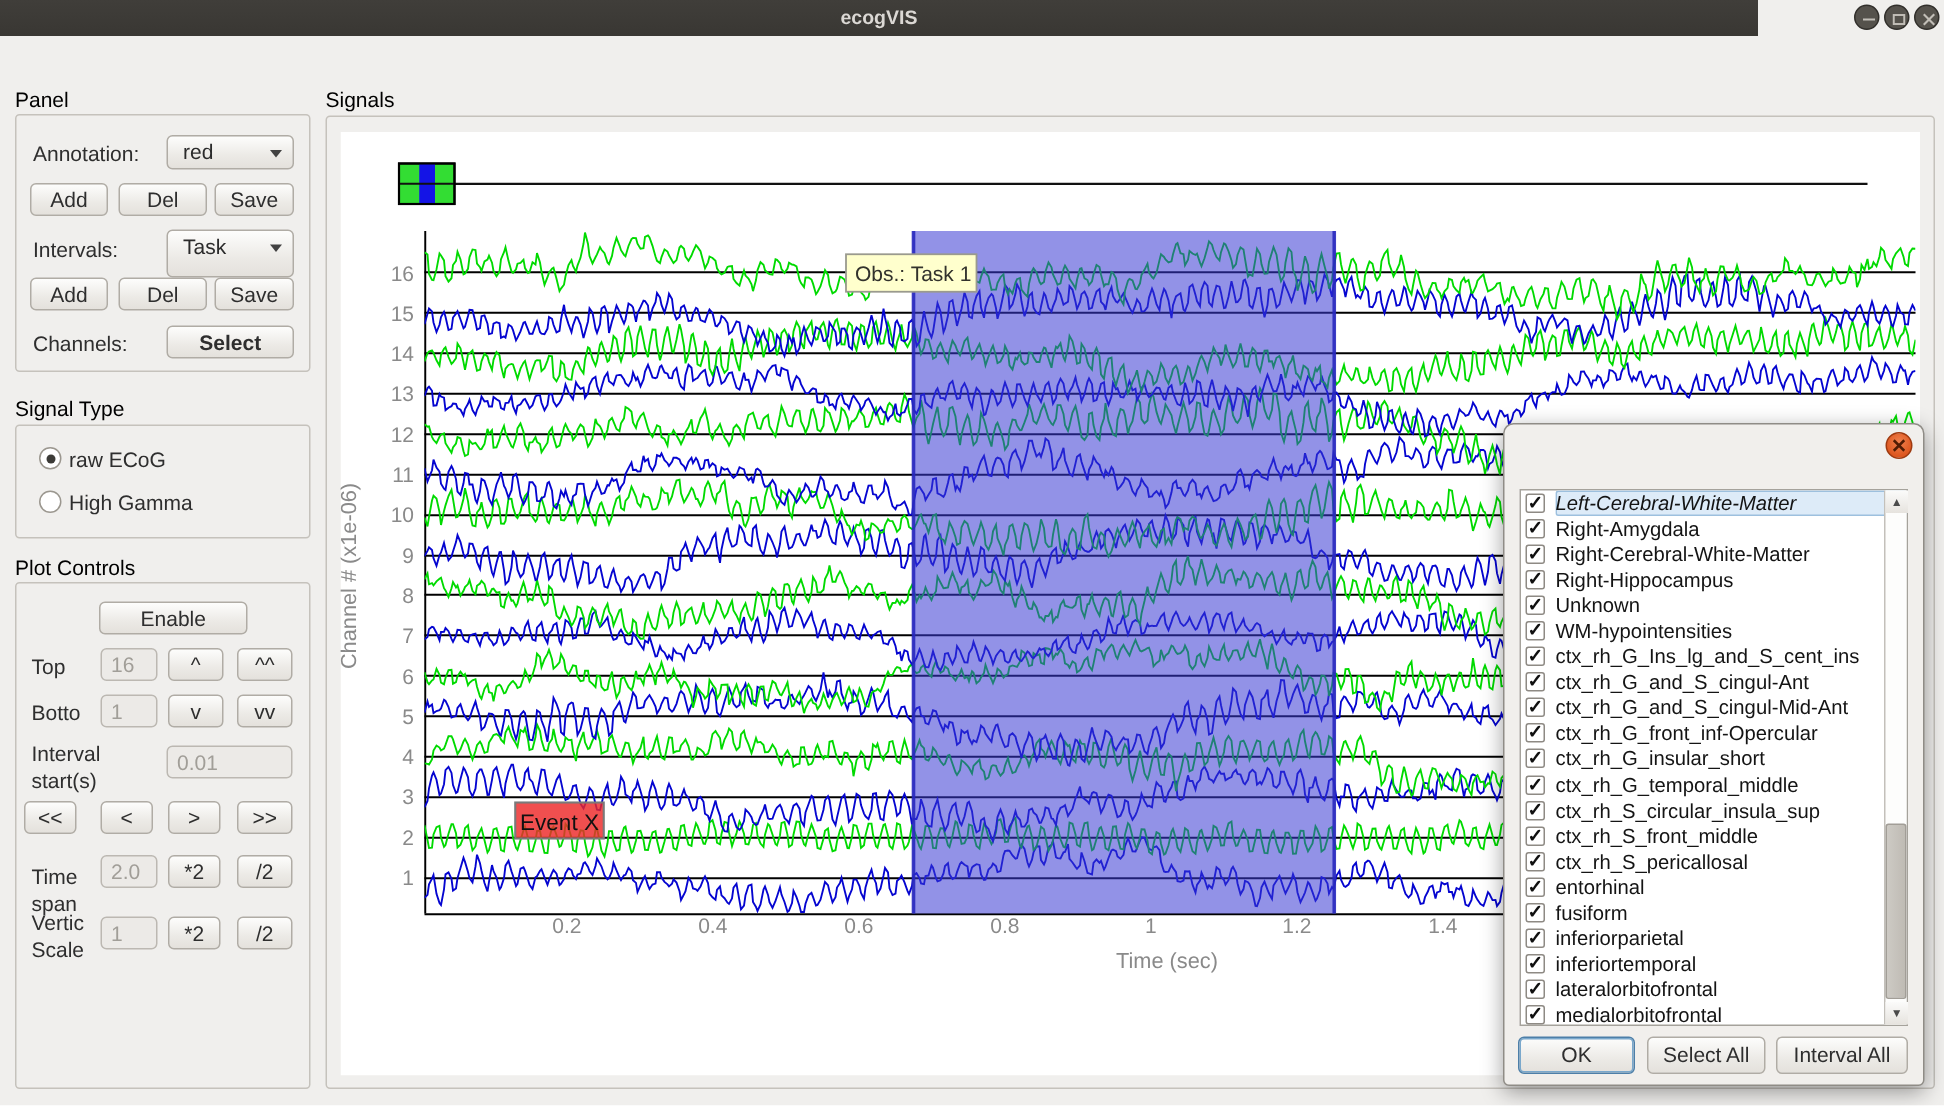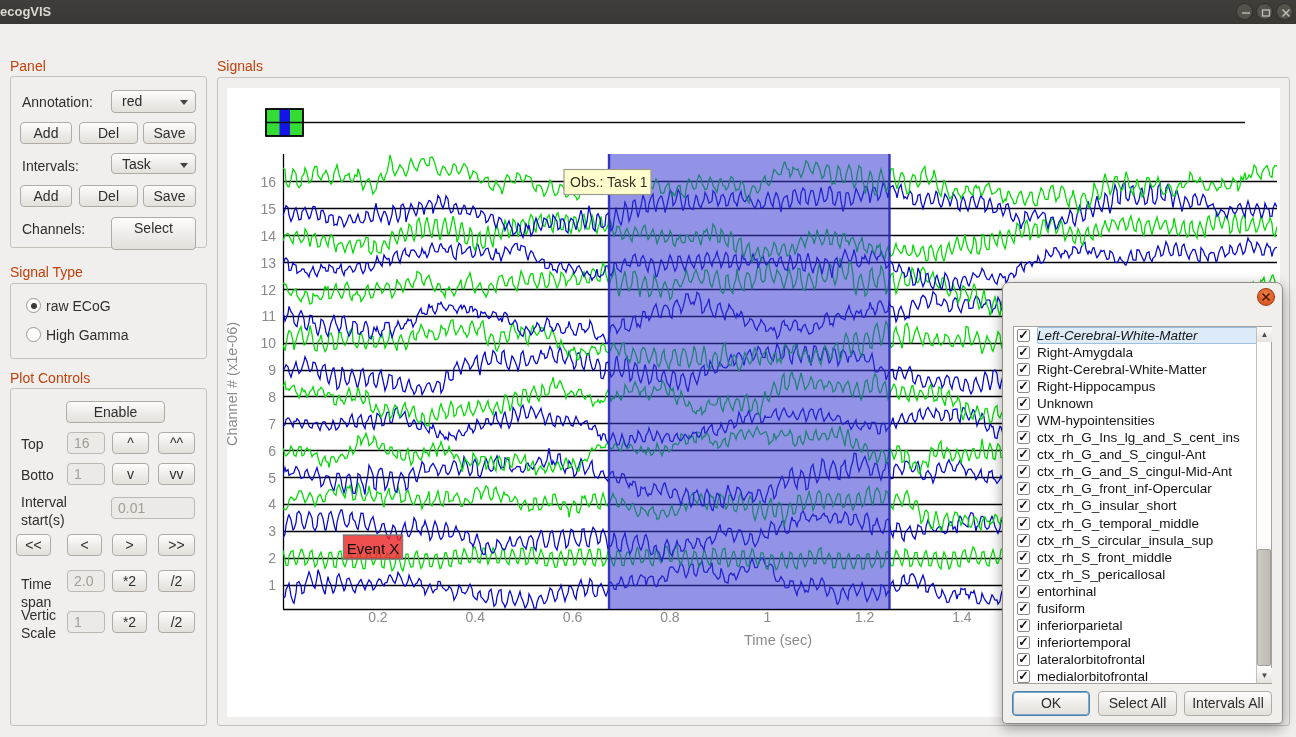--- a/index.html
+++ b/index.html
@@ -1,26 +1,26 @@
 <!DOCTYPE html>
 <html><head><meta charset="utf-8"><style>
 * {margin:0; padding:0; box-sizing:border-box;}
 html,body {width:1296px; height:737px; overflow:hidden;}
 body {font-family:"Liberation Sans", sans-serif;}
 #win {position:relative; width:1296px; height:737px; background:#f0efed;}
-#titlebar {position:absolute; left:0; top:0; width:1296px; height:24px;
+#titlebar {position:absolute; left:0; top:0; width:1172px; height:24px;
   background:linear-gradient(#403e3a,#393733); color:#dbd8d4; font-size:13px; font-weight:bold;
-  line-height:23px;}
+  text-align:center; line-height:23px;}
 .wbtn {position:absolute; top:3px; width:17px; height:17px; border-radius:50%;
   background:#55524c; border:1px solid #312f2b;}
 .wbtn svg {position:absolute; left:2.5px; top:2.5px;}
 #menubar {position:absolute; left:0; top:24px; width:1296px; height:23px; background:#f1f0ee;
   border-bottom:1px solid #d7d4cf; color:#3a3a3a; font-size:14px;}
 .mi {position:absolute; top:3px;}
-.glabel {position:absolute; font-size:14px; color:#c2410c;}
+.glabel {position:absolute; font-size:14px; color:#000000;}
 .gbox {position:absolute; border:1px solid #c5c2bc; border-radius:3px;}
 .lbl {position:absolute; font-size:14px; color:#2e2e2e;}
 .btn {position:absolute; background:linear-gradient(#fdfdfc,#eceae6 60%,#e4e1dc);
   border:1px solid #b0aca5; border-radius:4px; font-size:14px; color:#2e2e2e; text-align:center;}
 .input {position:absolute; background:#eceae7; border:1px solid #bcb8b2; border-radius:4px;
   font-size:14px; color:#a19e98; padding-left:6px;}
 .combo {position:absolute; background:linear-gradient(#fdfdfc,#eceae6 60%,#e4e1dc);
   border:1px solid #b0aca5; border-radius:4px; font-size:14px; color:#2b2b2b; padding-left:10px;}
 .arr {position:absolute; right:7px; top:9px; width:0; height:0;
   border-left:4.5px solid transparent; border-right:4.5px solid transparent; border-top:5px solid #424242;}
@@ -71,26 +71,26 @@
   </div>
 
   <div class="glabel" style="left:10px; top:58px;">Panel</div>
   <div class="gbox" style="left:10px; top:76px; width:197px; height:172px;"></div>
   <div class="lbl" style="left:22px; top:94px;">Annotation:</div>
   <div class="combo" style="left:111px; top:90px; width:85px; height:23px; line-height:21px;">red<span class="arr"></span></div>
   <div class="btn" style="left:20px; top:122px; width:52px; height:22px; line-height:20px;">Add</div>
   <div class="btn" style="left:79px; top:122px; width:59px; height:22px; line-height:20px;">Del</div>
   <div class="btn" style="left:143px; top:122px; width:53px; height:22px; line-height:20px;">Save</div>
   <div class="lbl" style="left:22px; top:158px;">Intervals:</div>
-  <div class="combo" style="left:111px; top:153px; width:85px; height:21px; line-height:21px;">Task<span class="arr"></span></div>
+  <div class="combo" style="left:111px; top:153px; width:85px; height:32px; line-height:21px;">Task<span class="arr"></span></div>
   <div class="btn" style="left:20px; top:185px; width:52px; height:22px; line-height:20px;">Add</div>
   <div class="btn" style="left:79px; top:185px; width:59px; height:22px; line-height:20px;">Del</div>
   <div class="btn" style="left:143px; top:185px; width:53px; height:22px; line-height:20px;">Save</div>
   <div class="lbl" style="left:22px; top:221px;">Channels:</div>
-  <div class="btn" style="left:111px; top:217px; width:85px; height:33px; line-height:20px;">Select</div>
+  <div class="btn" style="left:111px; top:217px; width:85px; height:22px; line-height:20px;font-weight:bold;">Select</div>
 
   <div class="glabel" style="left:10px; top:264px;">Signal Type</div>
   <div class="gbox" style="left:10px; top:283px; width:197px; height:76px;"></div>
   <div class="radio on" style="left:26px; top:298px;"></div>
   <div class="lbl" style="left:46px; top:298px;">raw ECoG</div>
   <div class="radio" style="left:26px; top:327px;"></div>
   <div class="lbl" style="left:46px; top:327px;">High Gamma</div>
 
   <div class="glabel" style="left:10px; top:370px;">Plot Controls</div>
   <div class="gbox" style="left:10px; top:388px; width:197px; height:338px;"></div>
@@ -291,15 +291,15 @@
           <span class="it">medialorbitofrontal</span>
         </div>
       <div id="sbar">
         <div class="sarr" style="top:0;">▲</div>
         <div id="sthumb"></div>
         <div class="sarr" style="bottom:0;">▼</div>
       </div>
     </div>
     <div class="dbtn" style="left:9px; width:78px; border:1px solid #4d7fa8; box-shadow:0 0 0 1px #7aa8cc inset;">OK</div>
     <div class="dbtn" style="left:95px; width:79px;">Select All</div>
-    <div class="dbtn" style="left:181px; width:88px;">Intervals All</div>
+    <div class="dbtn" style="left:181px; width:88px;">Interval All</div>
   </div>
 </div>
 
 </body></html>

